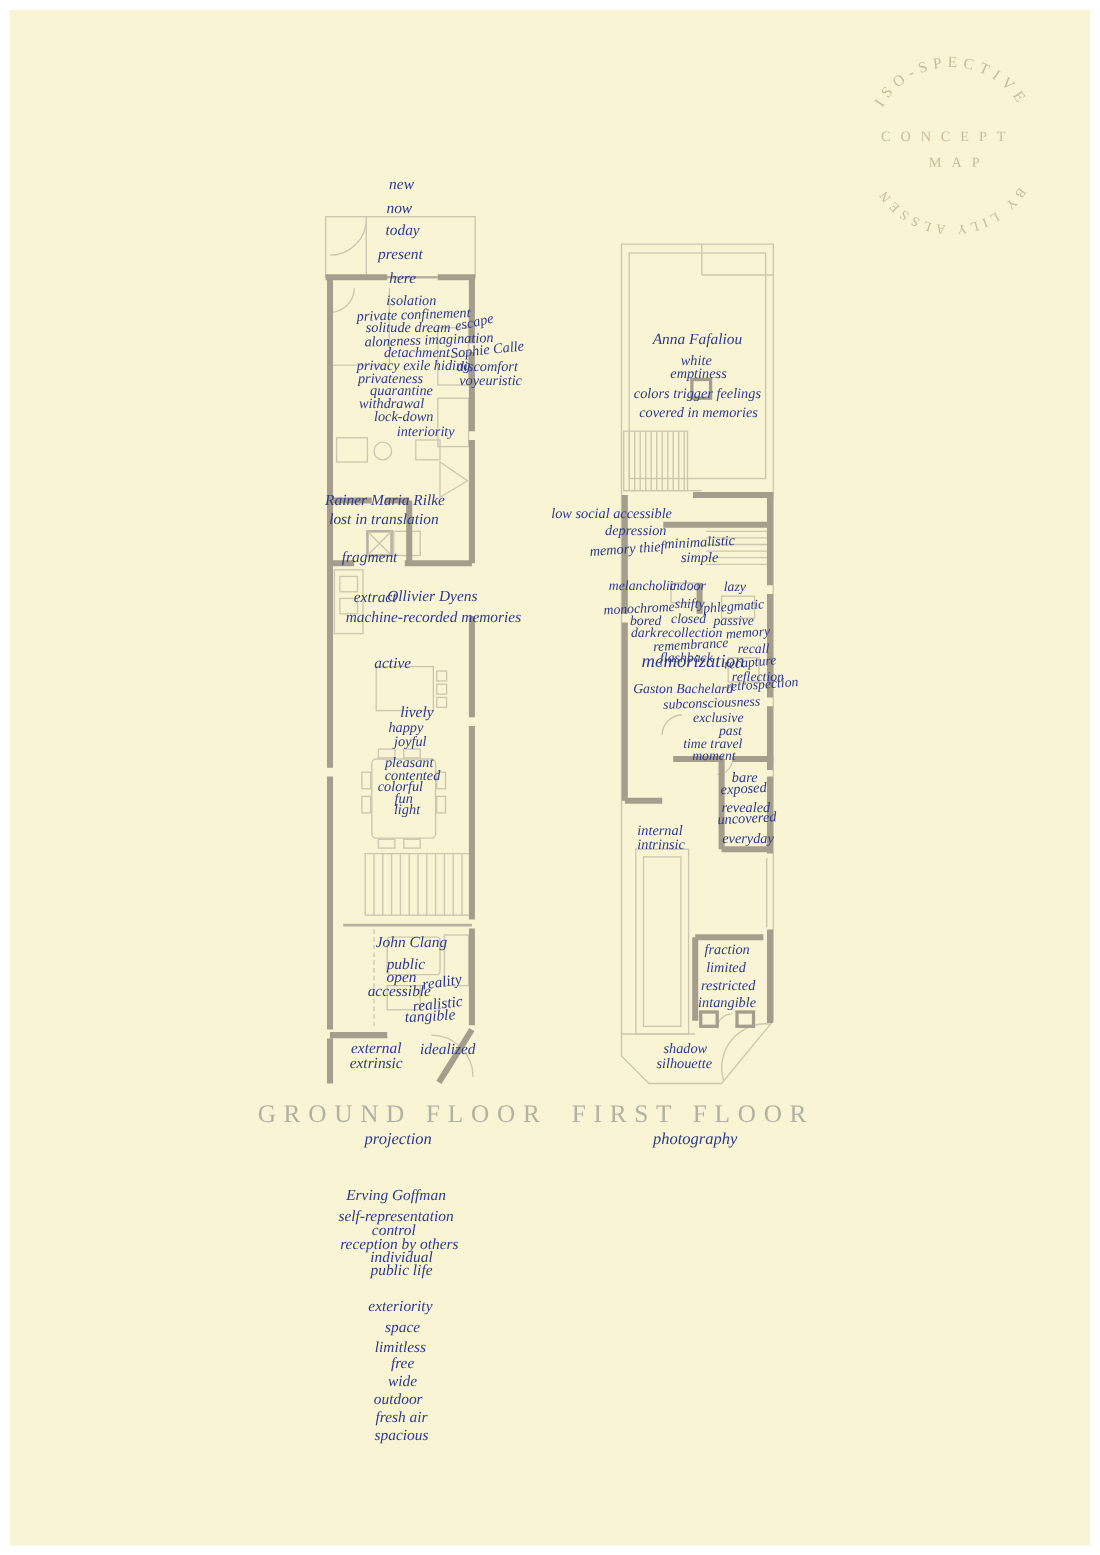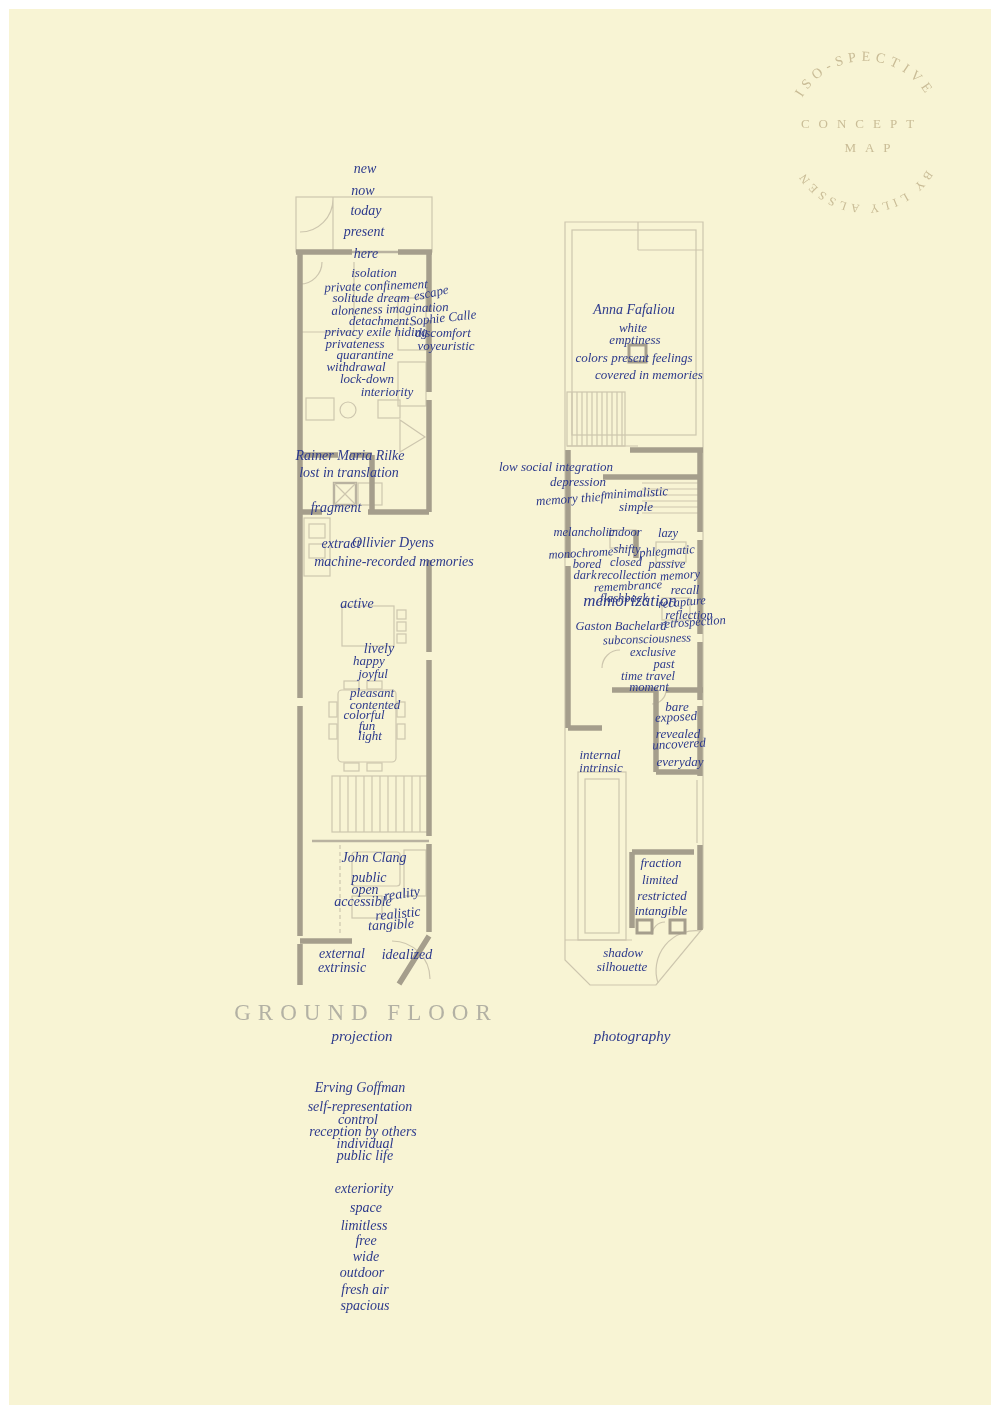--- a/index.html
+++ b/index.html
@@ -179,23 +179,23 @@
       <div class="ink" style="left: 366px; top: 1201px; transform: translateX(-50%) rotate(0deg);">space</div>
       <div class="ink" style="left: 364px; top: 1219px; transform: translateX(-50%) rotate(0deg);">limitless</div>
       <div class="ink" style="left: 366px; top: 1234px; transform: translateX(-50%) rotate(0deg);">free</div>
       <div class="ink" style="left: 366px; top: 1250px; transform: translateX(-50%) rotate(0deg);">wide</div>
       <div class="ink" style="left: 362px; top: 1266px; transform: translateX(-50%) rotate(0deg);">outdoor</div>
       <div class="ink" style="left: 365px; top: 1283px; transform: translateX(-50%) rotate(0deg);">fresh air</div>
       <div class="ink" style="left: 365px; top: 1299px; transform: translateX(-50%) rotate(0deg);">spacious</div>
       <div class="ink" style="left: 634px; top: 303px; transform: translateX(-50%) rotate(0deg);">Anna Fafaliou</div>
       <div class="ink" style="left: 633px; top: 321px; font-size: 13px; transform: translateX(-50%) rotate(0deg);">white</div>
       <div class="ink" style="left: 635px; top: 333px; font-size: 13px; transform: translateX(-50%) rotate(0deg);">emptiness</div>
-      <div class="ink" style="left: 634px; top: 351px; font-size: 13px; transform: translateX(-50%) rotate(0deg);">colors present feelings</div>
-      <div class="ink" style="left: 635px; top: 368px; font-size: 13px; transform: translateX(-50%) rotate(0deg); margin-left: 14px;">covered in memories</div>
-      <div class="ink" style="left: 556px; top: 460px; font-size: 13px; transform: translateX(-50%) rotate(0deg);">low social integration</div>
+      <div class="ink" style="left: 634px; top: 351px; font-size: 13px; transform: translateX(-50%) rotate(0deg);">colors trigger feelings</div>
+      <div class="ink" style="left: 635px; top: 368px; font-size: 13px; transform: translateX(-50%) rotate(0deg);">covered in memories</div>
+      <div class="ink" style="left: 556px; top: 460px; font-size: 13px; transform: translateX(-50%) rotate(0deg);">low social accessible</div>
       <div class="ink" style="left: 578px; top: 475px; font-size: 13px; transform: translateX(-50%) rotate(0deg);">depression</div>
       <div class="ink" style="left: 570px; top: 492px; font-size: 13px; transform: translateX(-50%) rotate(-4deg);">memory thief</div>
       <div class="ink" style="left: 636px; top: 486px; font-size: 13px; transform: translateX(-50%) rotate(-3deg);">minimalistic</div>
       <div class="ink" style="left: 636px; top: 500px; font-size: 13px; transform: translateX(-50%) rotate(0deg);">simple</div>
       <div class="ink" style="left: 584px; top: 526px; font-size: 12.5px; transform: translateX(-50%) rotate(0deg);">melancholic</div>
       <div class="ink" style="left: 625px; top: 526px; font-size: 12.5px; transform: translateX(-50%) rotate(0deg);">indoor</div>
       <div class="ink" style="left: 668px; top: 527px; font-size: 12.5px; transform: translateX(-50%) rotate(0deg);">lazy</div>
       <div class="ink" style="left: 581px; top: 547px; font-size: 12.5px; transform: translateX(-50%) rotate(-3deg);">monochrome</div>
       <div class="ink" style="left: 627px; top: 543px; font-size: 12.5px; transform: translateX(-50%) rotate(0deg);">shifty</div>
       <div class="ink" style="left: 667px; top: 545px; font-size: 12.5px; transform: translateX(-50%) rotate(-4deg);">phlegmatic</div>
@@ -228,14 +228,15 @@
       <div class="ink" style="left: 661px; top: 856px; font-size: 13px; transform: translateX(-50%) rotate(0deg);">fraction</div>
       <div class="ink" style="left: 660px; top: 873px; font-size: 13px; transform: translateX(-50%) rotate(0deg);">limited</div>
       <div class="ink" style="left: 662px; top: 889px; font-size: 13px; transform: translateX(-50%) rotate(0deg);">restricted</div>
       <div class="ink" style="left: 661px; top: 904px; font-size: 13px; transform: translateX(-50%) rotate(0deg);">intangible</div>
       <div class="ink" style="left: 623px; top: 946px; font-size: 13px; transform: translateX(-50%) rotate(0deg);">shadow</div>
       <div class="ink" style="left: 622px; top: 960px; font-size: 13px; transform: translateX(-50%) rotate(0deg);">silhouette</div>
     </div>
 
   <div class="floor-label" style="left:366px;top:1000px">GROUND FLOOR</div>
   <div class="floor-sublabel" style="left:362px;top:1028px">projection</div>
+  <div class="floor-label" style="left:630px;top:1000px">FIRST FLOOR</div>
   <div class="floor-sublabel" style="left:632px;top:1028px">photography</div>
 </div>
 
 </body></html>

